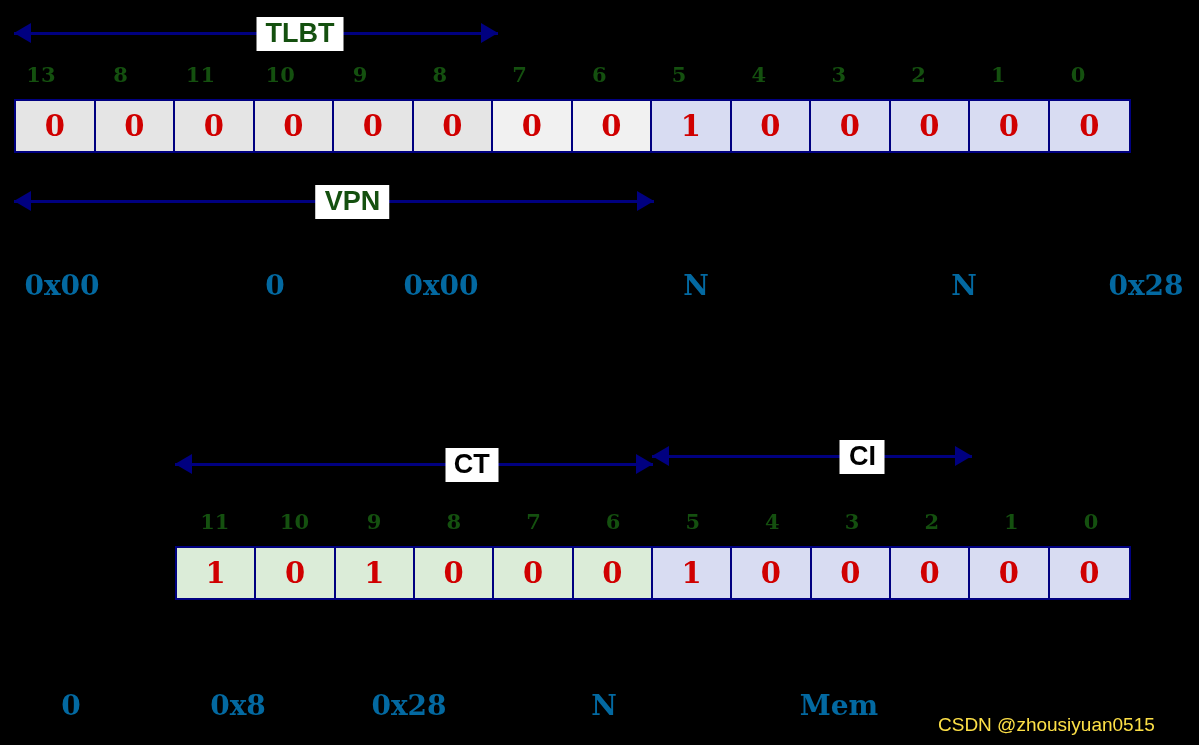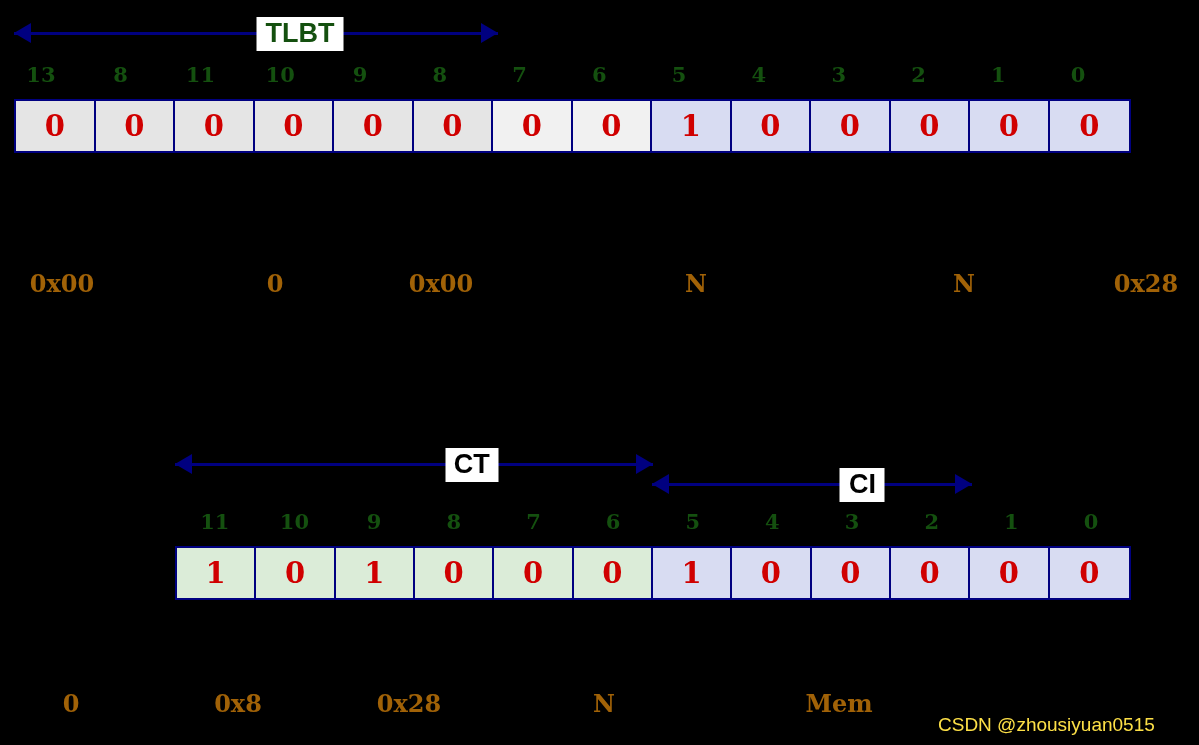--- a/index.html
+++ b/index.html
@@ -102,22 +102,22 @@
     white-space: nowrap;
     margin-left: 44px;
   }
   .span-label.va { color: #14500f; }
   .span-label.pa { color: #000000; }
 
   
   .red-note {
     position: absolute;
     transform: translateX(-50%);
-    color: #a16207;
-    font-size: 24px;
+    color: #0369a1;
+    font-size: 28px;
     font-weight: bold;
     font-family: "DejaVu Serif", serif;
     white-space: nowrap;
     line-height: 1;
   }
 
   
   .watermark {
     position: absolute;
     color: #fde047;
@@ -166,37 +166,43 @@
     <div class="bit-cell bc-gray-lt" style="width:79.79px">0</div>
     <div class="bit-cell bc-gray-lt" style="width:79.79px">0</div>
     <div class="bit-cell bc-blue" style="width:79.79px">1</div>
     <div class="bit-cell bc-blue" style="width:79.79px">0</div>
     <div class="bit-cell bc-blue" style="width:79.79px">0</div>
     <div class="bit-cell bc-blue" style="width:79.79px">0</div>
     <div class="bit-cell bc-blue" style="width:79.79px">0</div>
     <div class="bit-cell bc-blue" style="width:79.79px">0</div>
   </div>
 
+  <div class="span-arrow" style="left:14px; top:185px; width:640px;">
+    <div class="bar"></div>
+    <div class="arrow-head left"></div>
+    <div class="arrow-head right"></div>
+    <div class="span-label va" style="left:46%;">VPN</div>
+  </div>
 
 
   <div class="red-note" style="left:62px;   top:272px;">0x00</div>
   <div class="red-note" style="left:275px;  top:272px;">0</div>
   <div class="red-note" style="left:441px;  top:272px;">0x00</div>
   <div class="red-note" style="left:696px;  top:272px;">N</div>
   <div class="red-note" style="left:964px;  top:272px;">N</div>
   <div class="red-note" style="left:1146px; top:272px;">0x28</div>
 
   <div class="span-arrow" style="left:175px; top:448px; width:478px;">
     <div class="bar"></div>
     <div class="arrow-head left"></div>
     <div class="arrow-head right"></div>
     <div class="span-label pa" style="left:53%;padding-left:8px;">CT</div>
   </div>
 
-  <div class="span-arrow" style="left:652px; top:468px; width:320px;">
+  <div class="span-arrow" style="left:652px; top:440px; width:320px;">
     <div class="bar"></div>
     <div class="arrow-head left"></div>
     <div class="arrow-head right"></div>
     <div class="span-label pa" style="left:52%;">CI</div>
   </div>
 
 
   <div class="bit-index-row" style="left:175px; top:511px; width:956px;">
     <div class="bit-index" style="width:79.67px">11</div>
     <div class="bit-index" style="width:79.67px">10</div>

